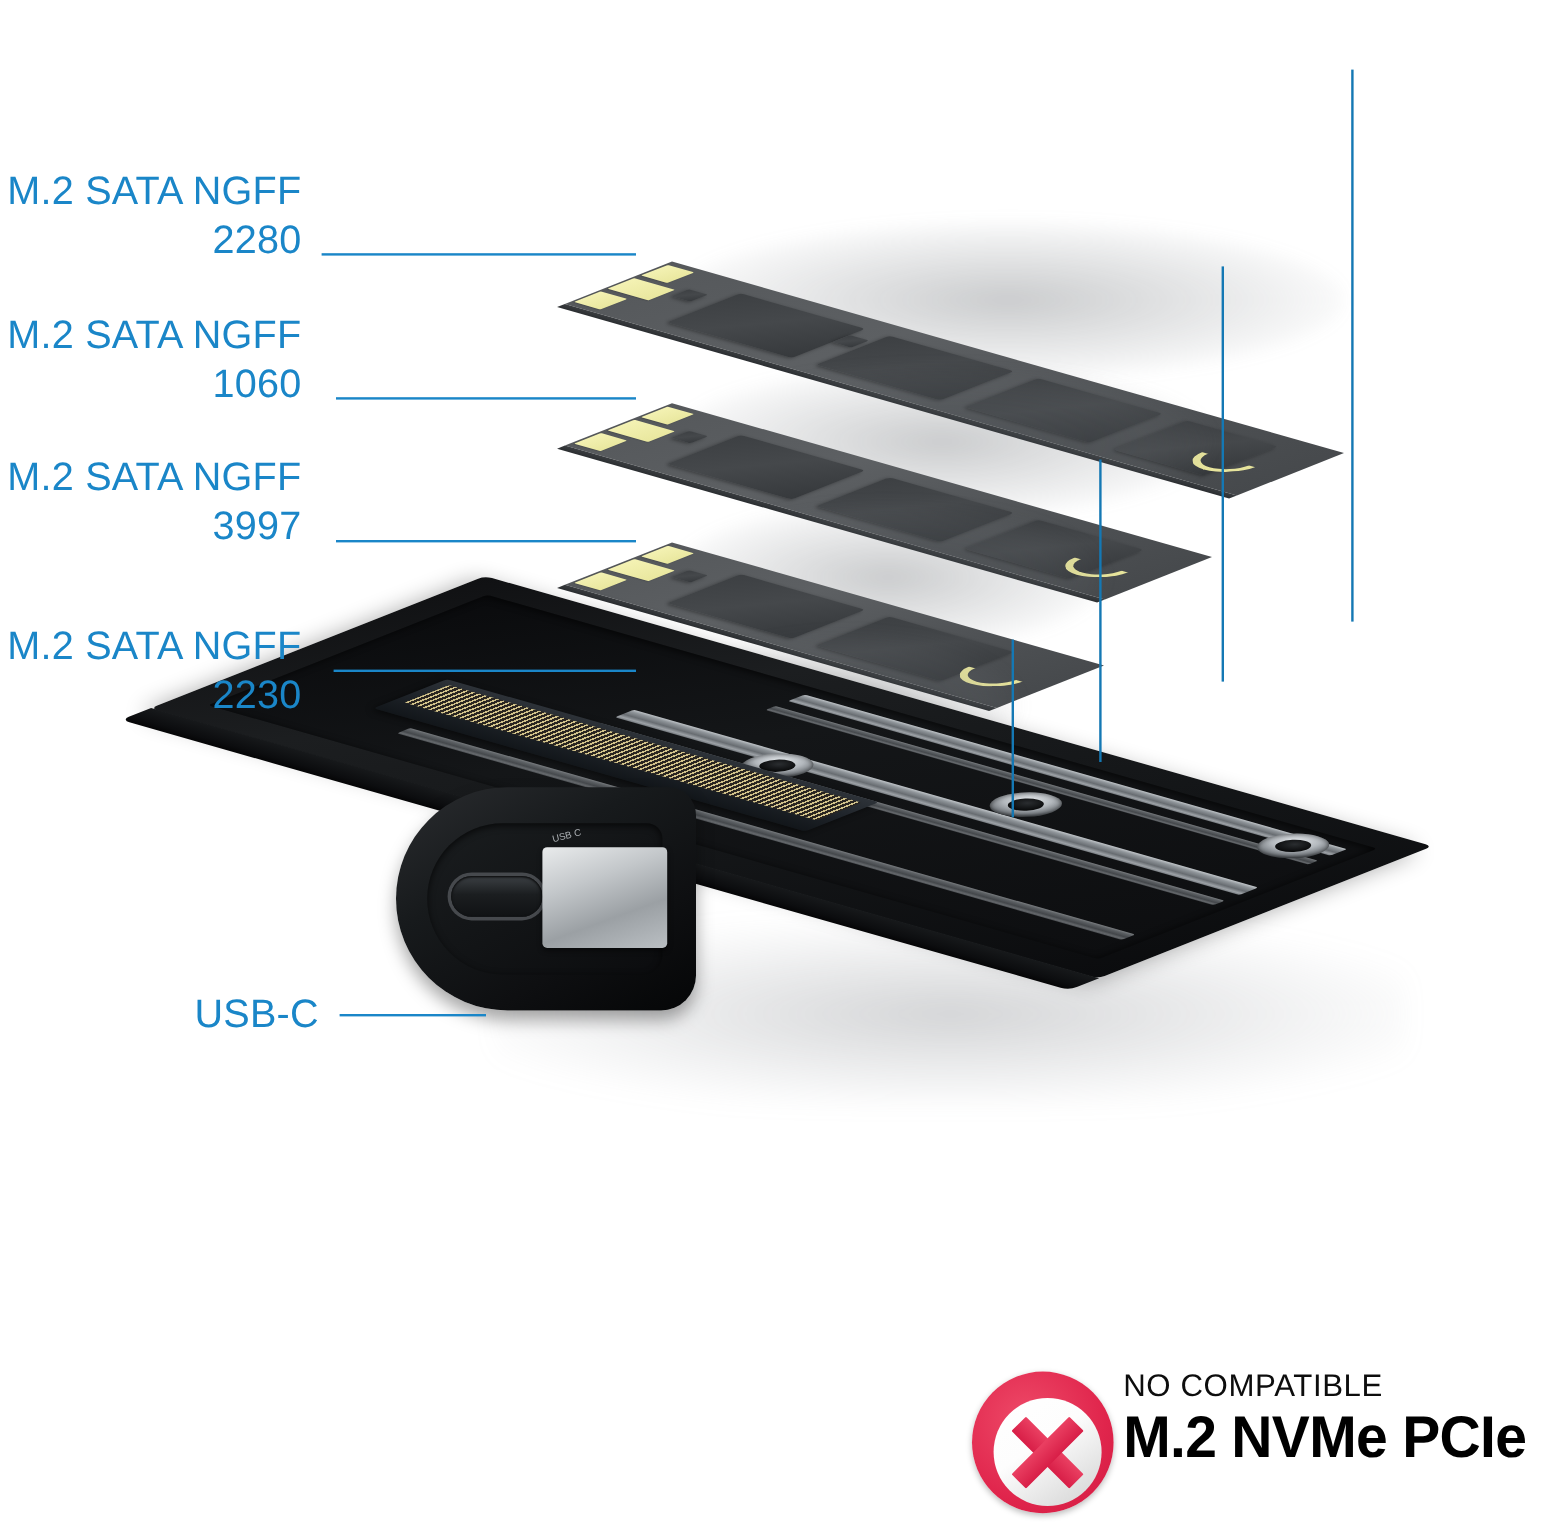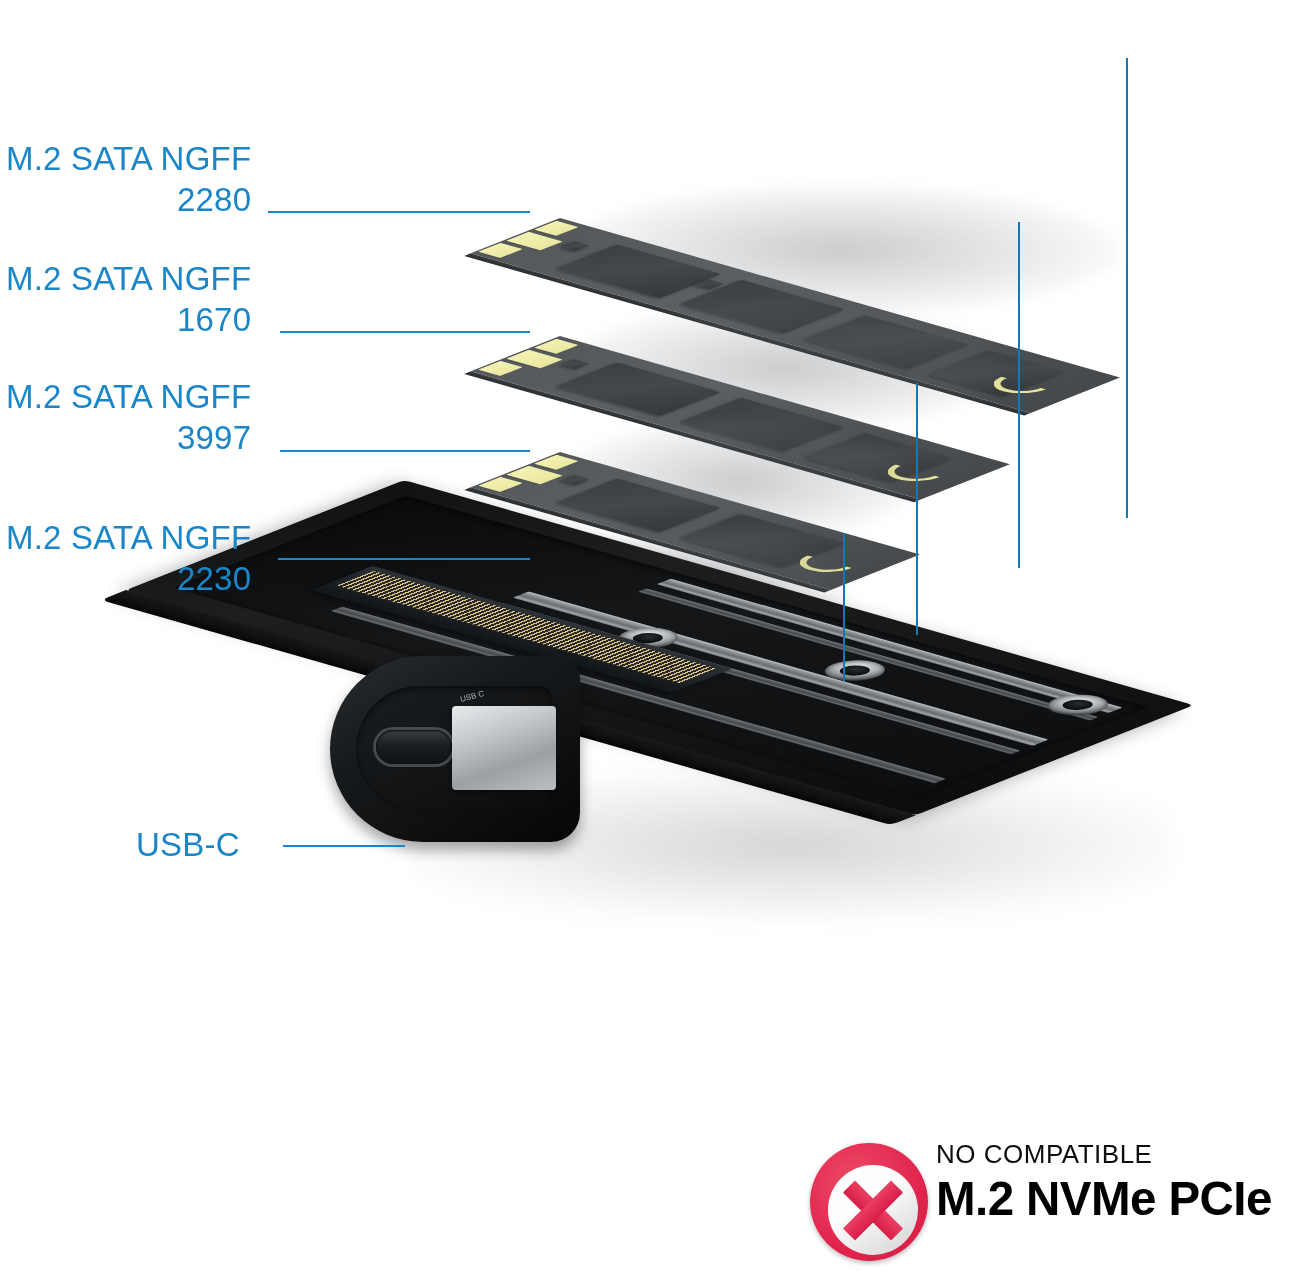--- a/index.html
+++ b/index.html
@@ -257,37 +257,37 @@
   </div>
 
   <div class="callout" style="left:6px;top:142px;">
     <span class="l1">M.2 SATA NGFF</span>
     <span class="l2">2280</span>
   </div>
   <div class="lead" style="left:268px;top:211px;width:262px;"></div>
 
   <div class="callout" style="left:6px;top:262px;">
     <span class="l1">M.2 SATA NGFF</span>
-    <span class="l2">1670</span>
+    <span class="l2">1060</span>
   </div>
   <div class="lead" style="left:280px;top:331px;width:250px;"></div>
 
   <div class="callout" style="left:6px;top:380px;">
     <span class="l1">M.2 SATA NGFF</span>
     <span class="l2">3997</span>
   </div>
   <div class="lead" style="left:280px;top:450px;width:250px;"></div>
 
   <div class="callout" style="left:6px;top:521px;">
     <span class="l1">M.2 SATA NGFF</span>
     <span class="l2">2230</span>
   </div>
   <div class="lead" style="left:278px;top:558px;width:252px;"></div>
 
-  <div class="callout single" style="left:136px;top:828px;text-align:center;">
+  <div class="callout single" style="left:162px;top:828px;text-align:center;">
     <span class="l1">USB-C</span>
   </div>
   <div class="lead" style="left:283px;top:845px;width:122px;"></div>
 
   <div class="vlead" style="left:1126px;top:58px;height:460px;"></div>
   <div class="vlead" style="left:1018px;top:222px;height:346px;"></div>
   <div class="vlead" style="left:916px;top:383px;height:252px;"></div>
   <div class="vlead" style="left:843px;top:533px;height:148px;"></div>
 
   <div id="badge">

